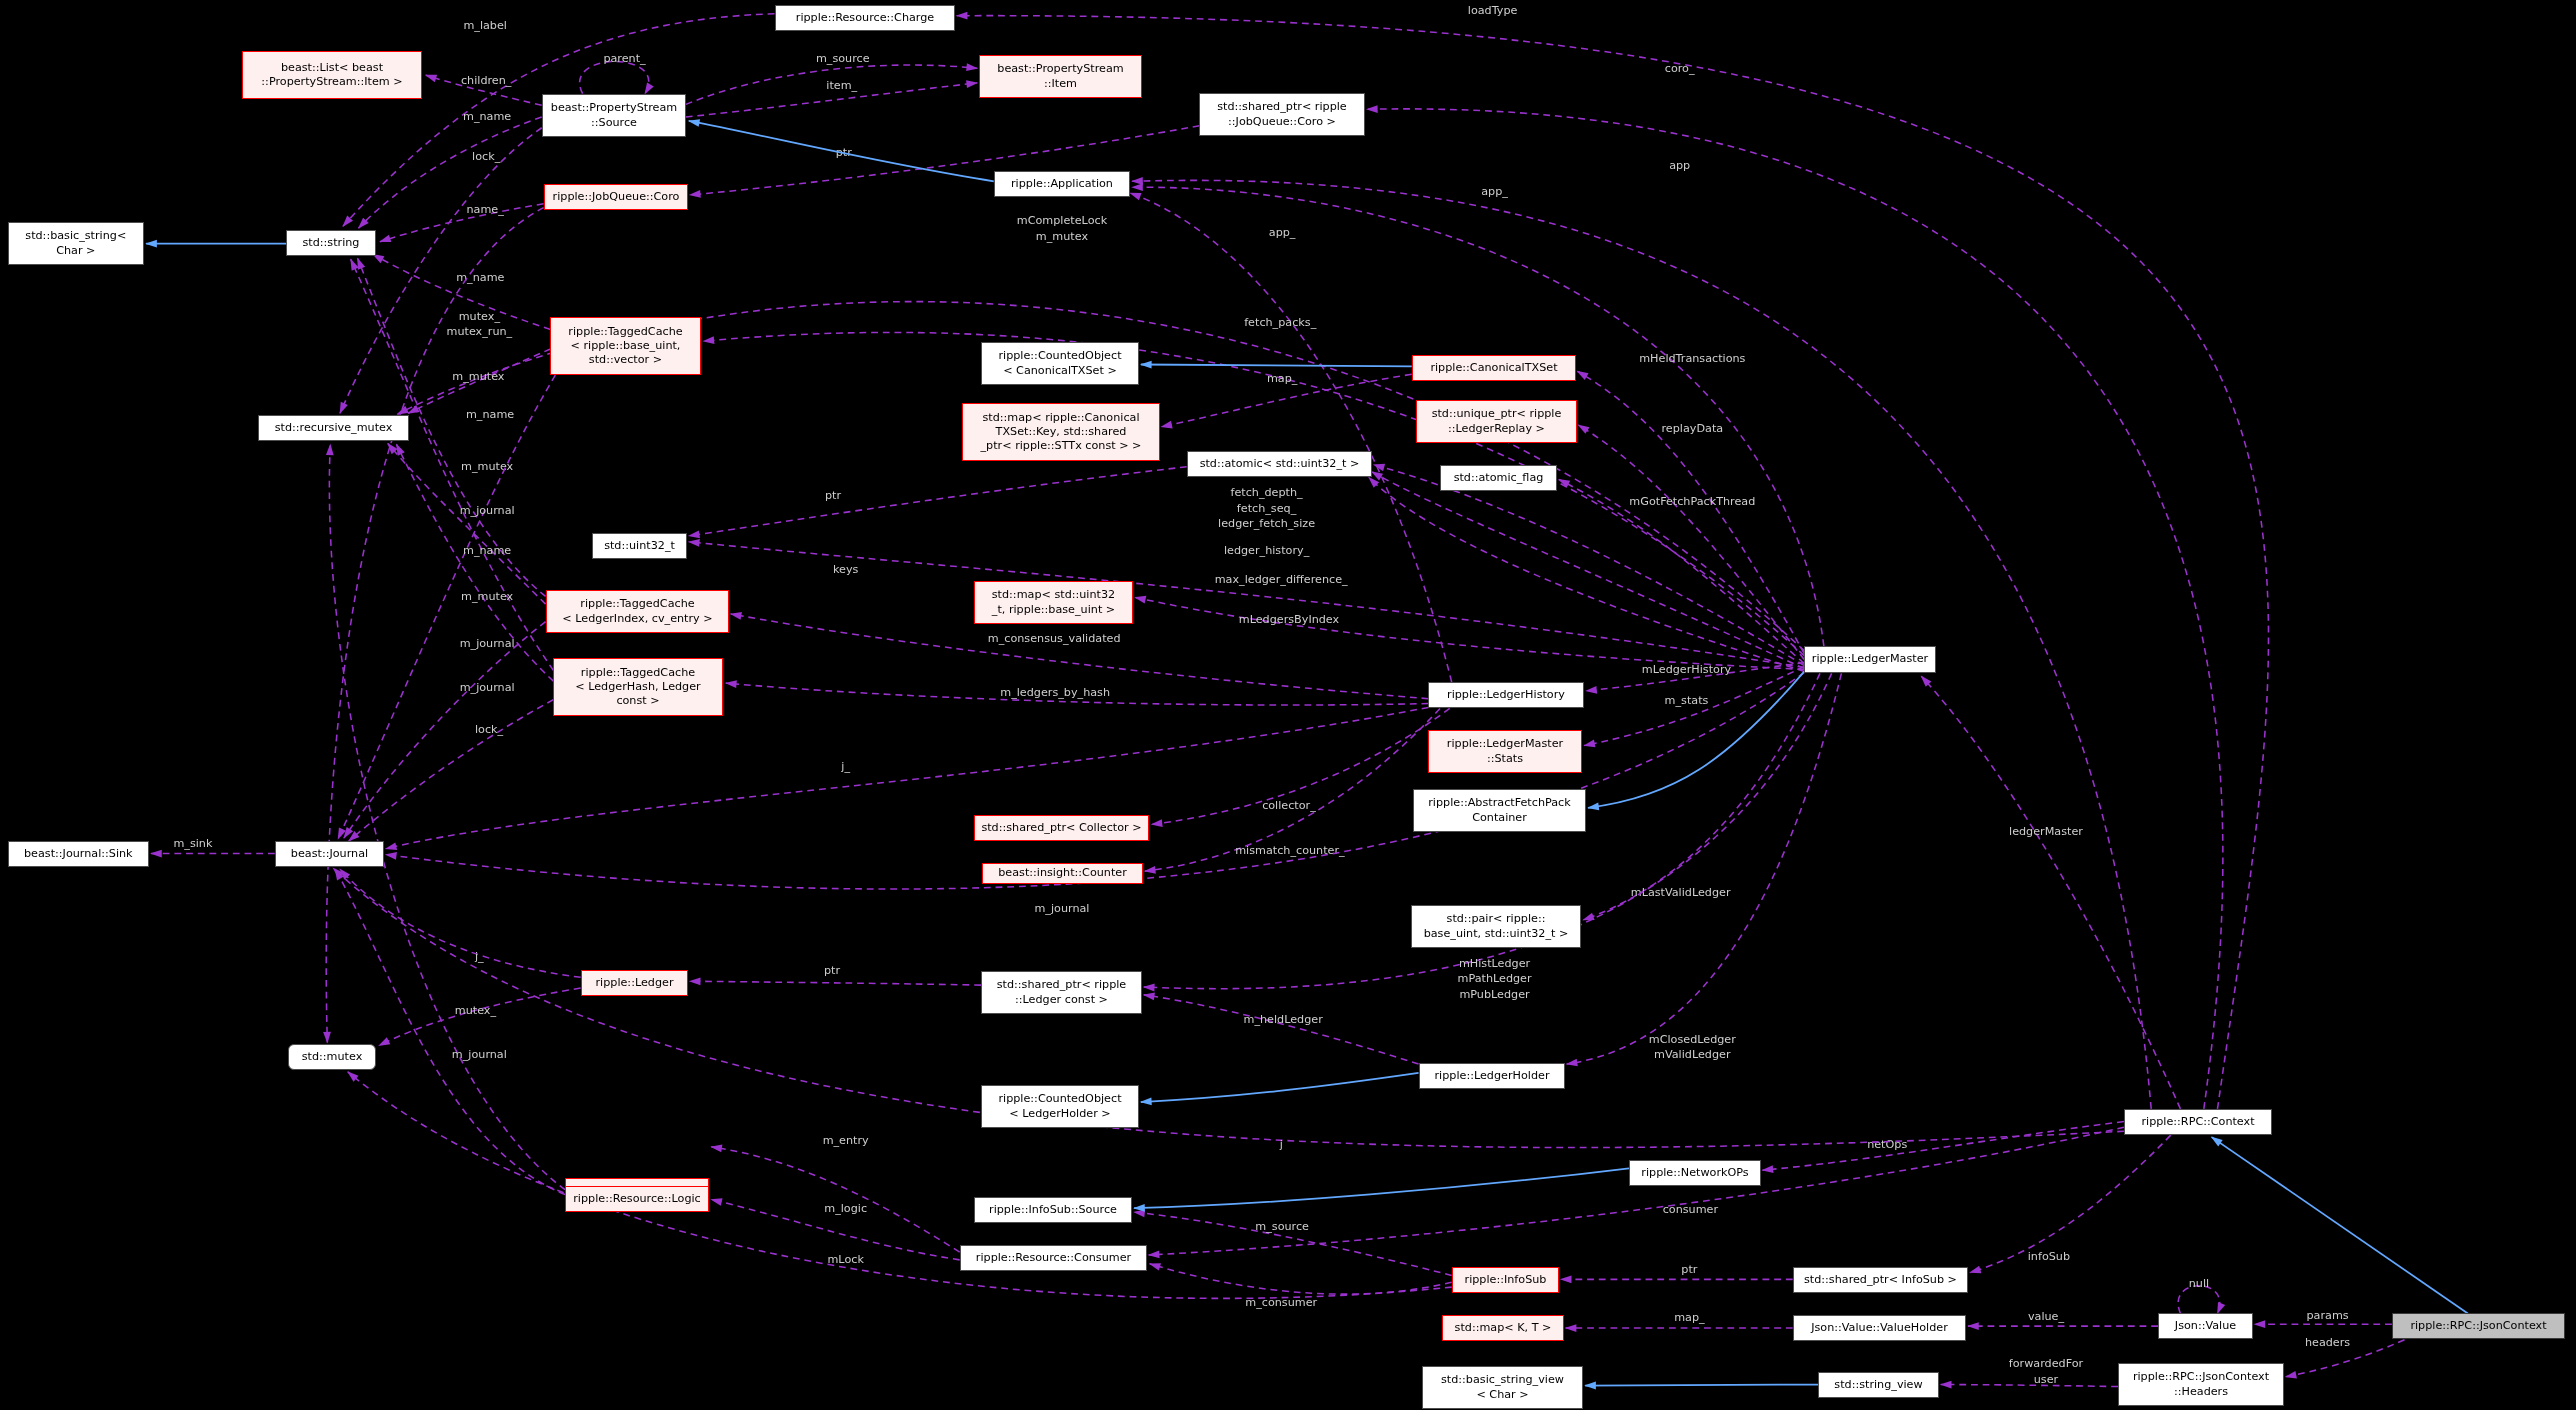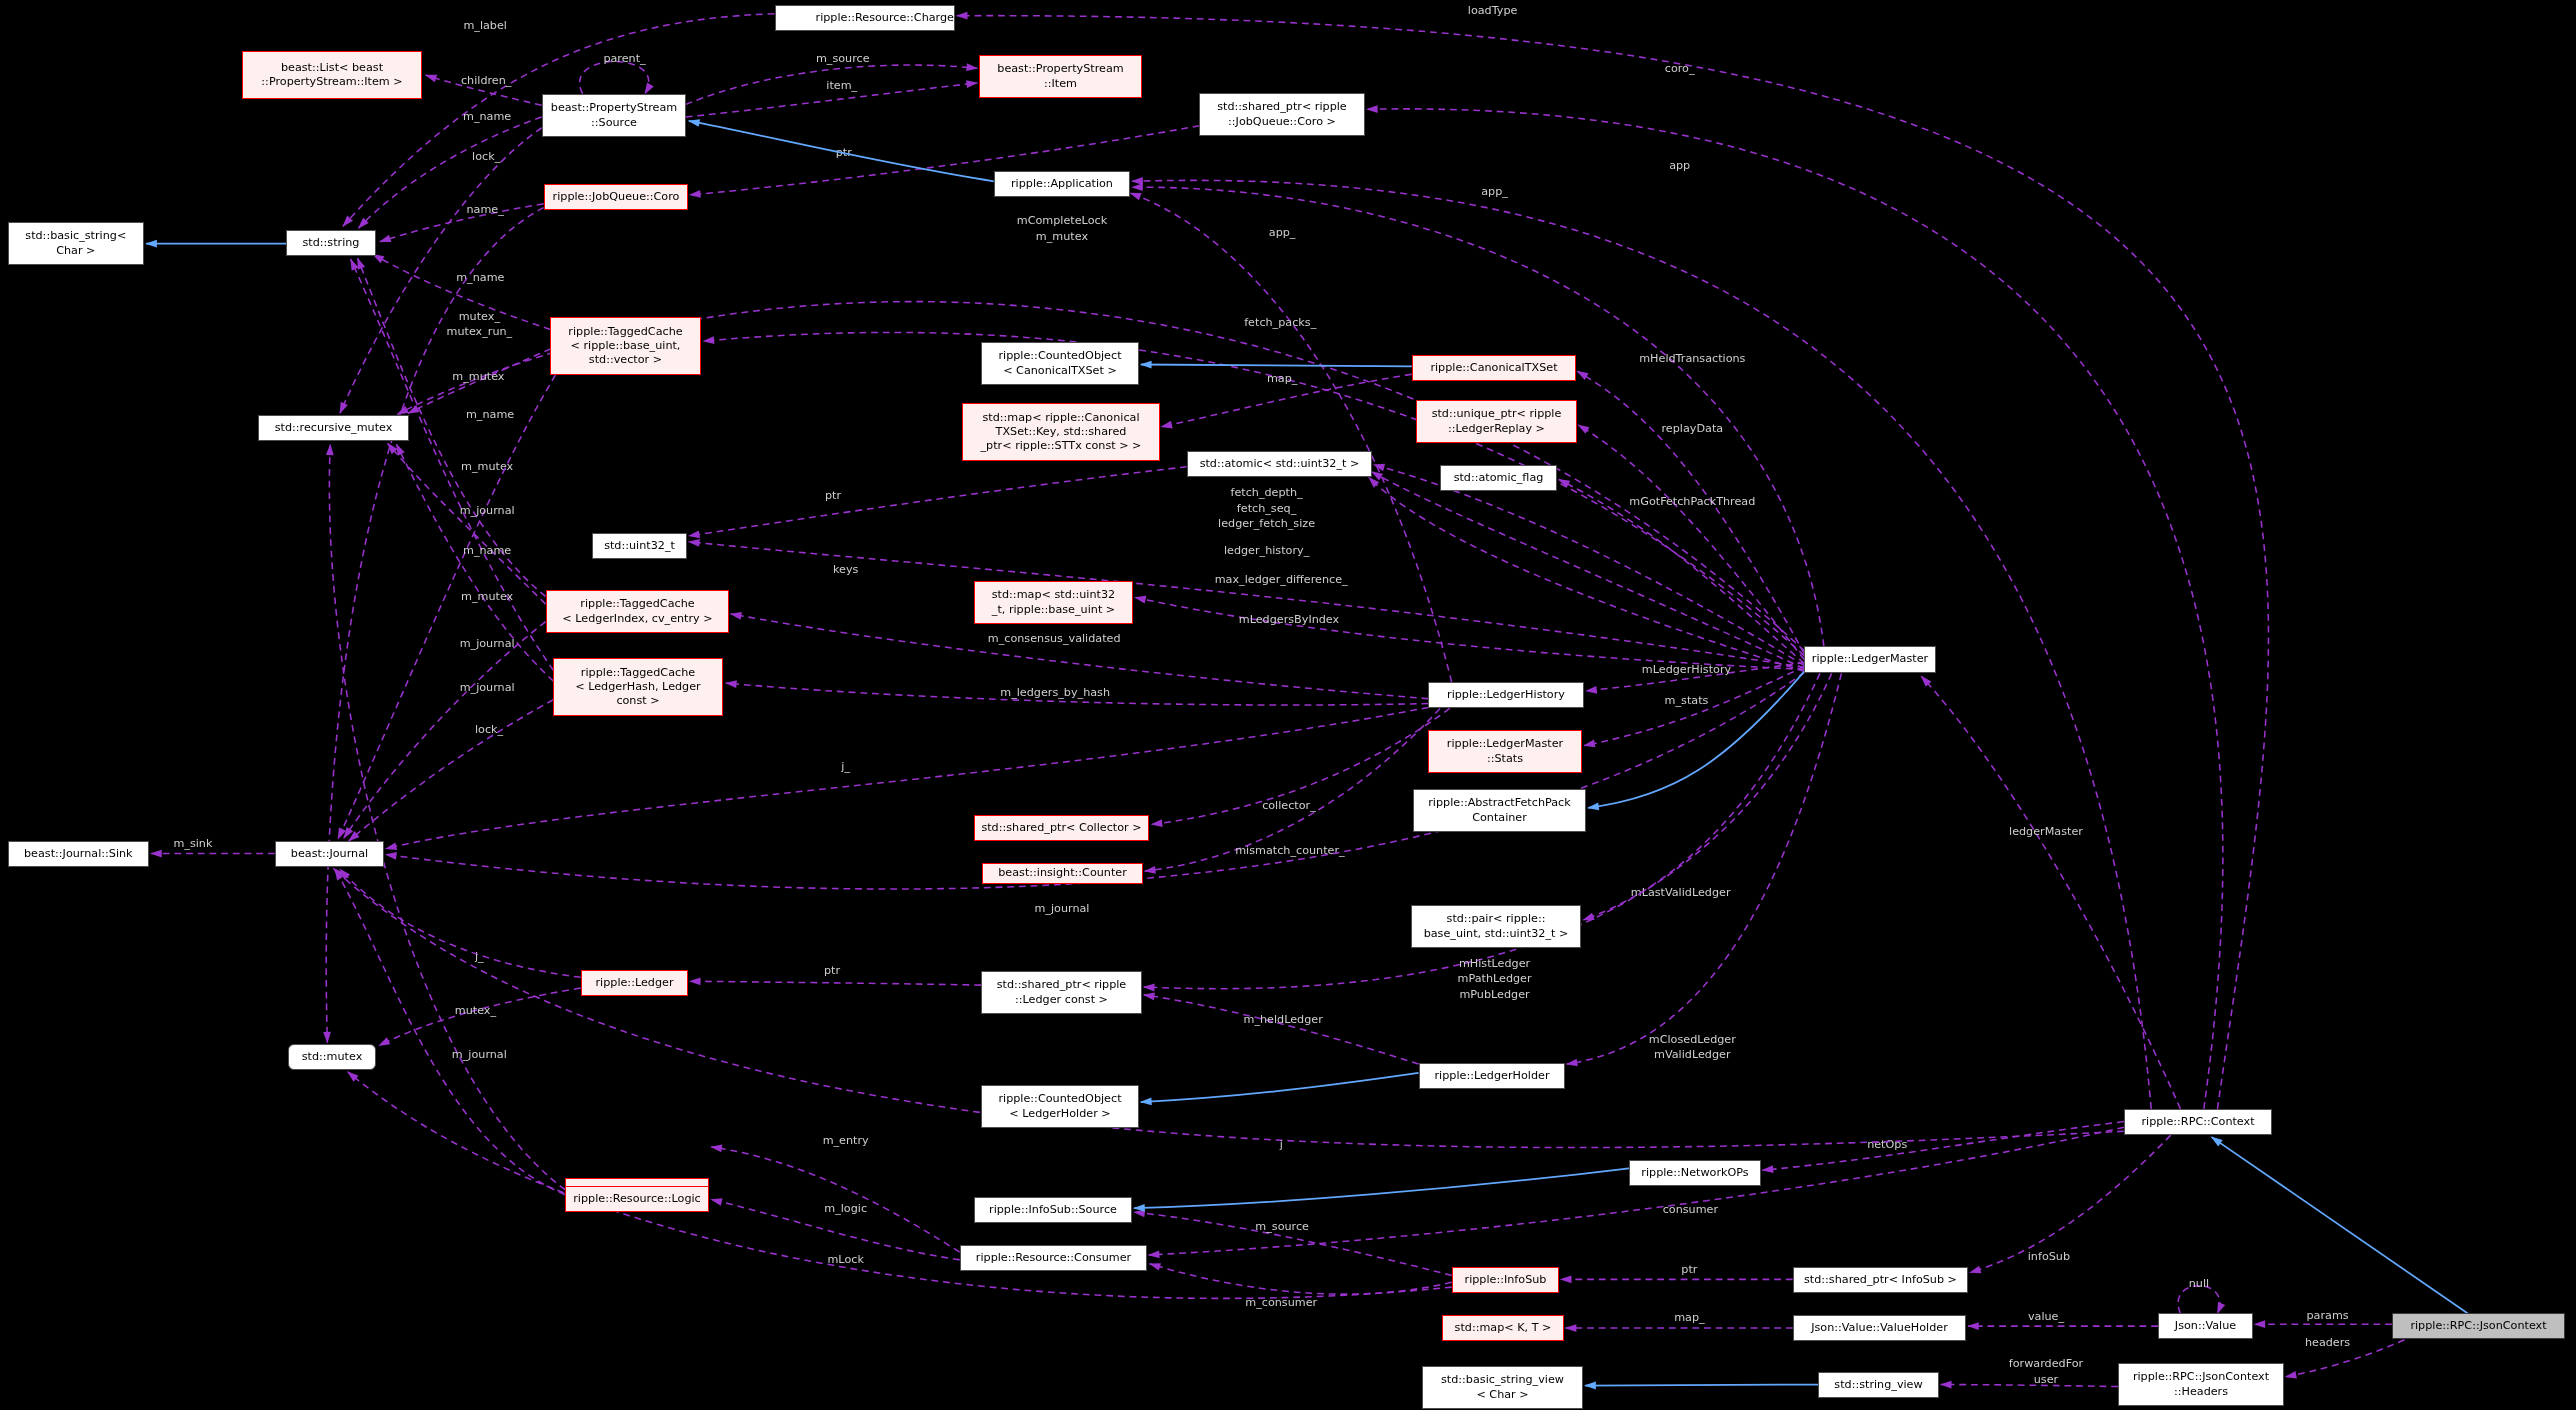--- a/index.html
+++ b/index.html
@@ -205,21 +205,21 @@
         <span>ripple::JobQueue::Coro</span>
       </div>
       <div class="node " style="left: 258px; top: 415px; width: 151px; height: 26px;">
         <span>std::recursive_mutex</span>
       </div>
       <div class="node template" style="left: 550px; top: 317px; width: 151px; height: 58px;">
         <span>ripple::TaggedCache</span>
         <span>&lt; ripple::base_uint,</span>
         <span>std::vector &gt;</span>
       </div>
-      <div class="node " style="left: 775px; top: 4.9px; width: 180px; height: 26px; align-items: flex-end;">
+      <div class="node " style="left: 775px; top: 4.9px; width: 180px; height: 26px;">
         <span>ripple::Resource::Charge</span>
       </div>
       <div class="node template" style="left: 979px; top: 55px; width: 163px; height: 43px;">
         <span>beast::PropertyStream</span>
         <span>::Item</span>
       </div>
       <div class="node " style="left: 1199px; top: 93px; width: 166px; height: 43px;">
         <span>std::shared_ptr&lt; ripple</span>
         <span>::JobQueue::Coro &gt;</span>
       </div>

